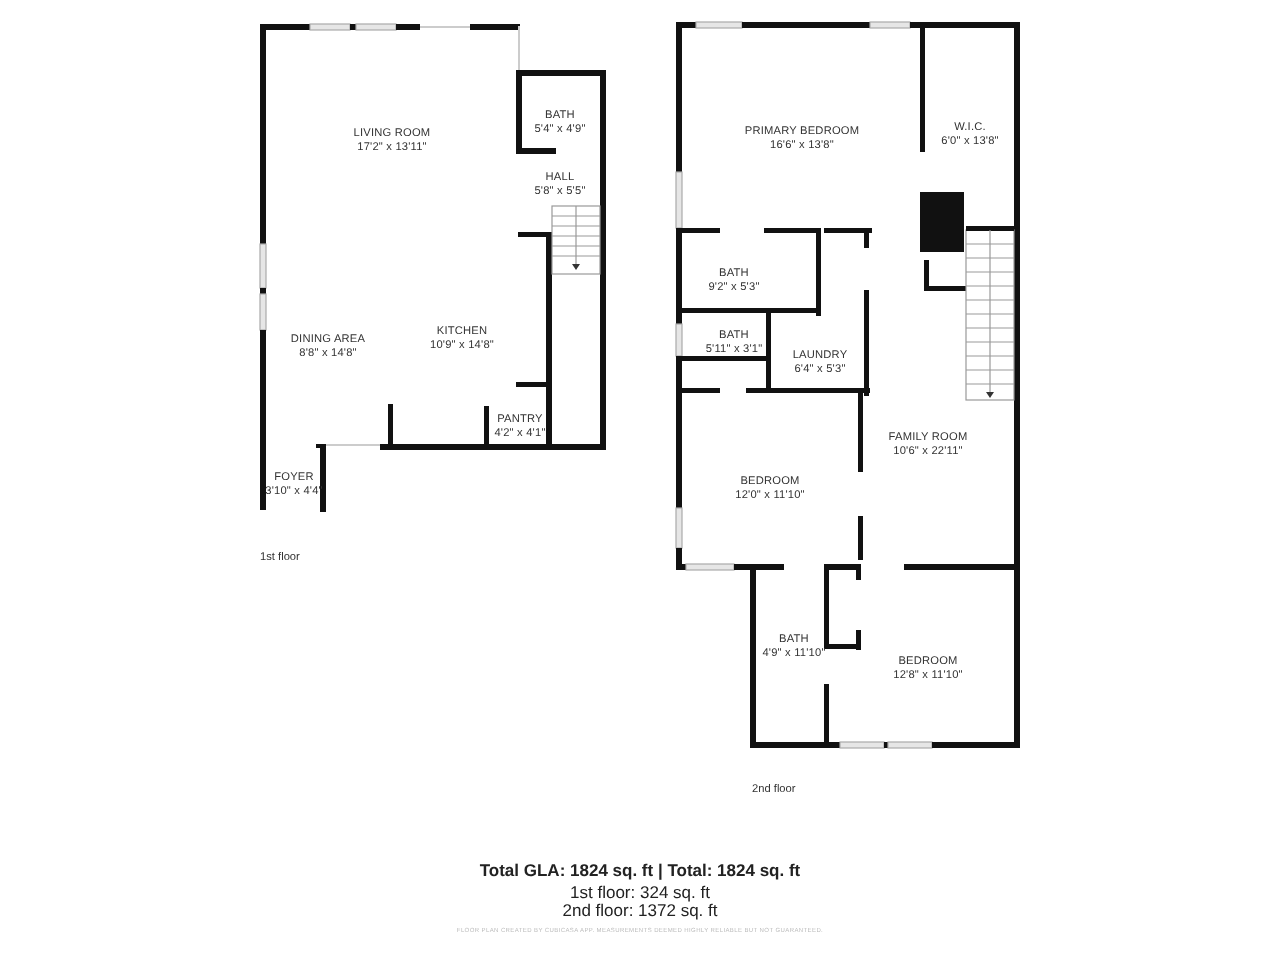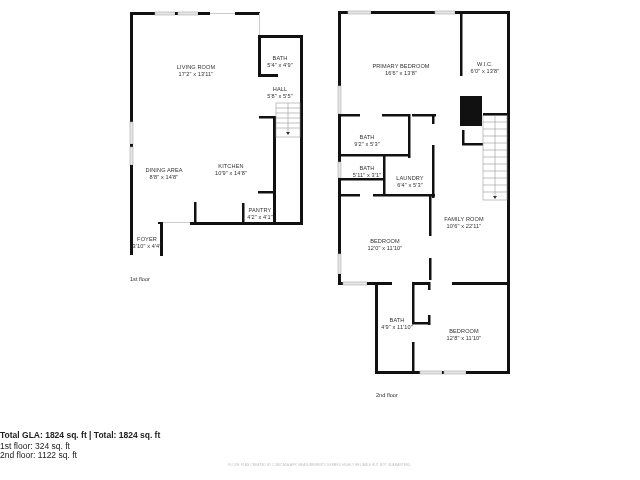--- a/index.html
+++ b/index.html
@@ -3,21 +3,21 @@
   <meta charset="utf-8">
   <style>
     html, body { margin: 0; padding: 0; background: #ffffff; }
     body { width: 640px; height: 480px; position: relative; overflow: hidden; font-family: "Liberation Sans", sans-serif; color: #333; }
     svg.plan { position: absolute; left: 0; top: 0; }
     .wall { fill: #111; }
     .win { fill: #e6e6e6; stroke: #aaa; stroke-width: 0.6; }
     .stair-line { stroke: #999; stroke-width: 0.6; }
     .room-label { position: absolute; font-size: 5.6px; line-height: 7px; text-align: center; color: #333; transform: translateX(-50%); white-space: nowrap; letter-spacing: 0.1px; }
     .floor-label { position: absolute; font-size: 5.6px; color: #333; }
-    .summary-line { position: absolute; left: 0; width: 640px; font-size: 8.5px; color: #222; }
+    .summary-line { position: absolute; left: 0; width: 640px; text-align: center; font-size: 8.5px; color: #222; }
     .disclaimer { position: absolute; left: 0; width: 640px; top: 463px; text-align: center; font-size: 3px; color: #bbb; letter-spacing: 0.2px; }
   </style>
 </head>
 <body>
 
 <svg class="plan" width="640" height="480" viewBox="0 0 640 480">
 
   <g>
 
     <rect class="wall" x="130" y="12" width="25" height="3"></rect>
@@ -210,14 +210,14 @@
   <div>4'9" x 11'10"</div>
 </div>
 <div class="room-label" style="left:464px; top:328px;">
   <div>BEDROOM</div>
   <div>12'8" x 11'10"</div>
 </div>
 <div class="floor-label" style="left:376px; top:392px;">2nd floor</div>
 
 <div class="summary-line" style="top:430px; font-weight:bold;">Total GLA: 1824 sq. ft | Total: 1824 sq. ft</div>
 <div class="summary-line" style="top:441px;">1st floor: 324 sq. ft</div>
-<div class="summary-line" style="top:450px;">2nd floor: 1122 sq. ft</div>
+<div class="summary-line" style="top:450px;">2nd floor: 1372 sq. ft</div>
 <div class="disclaimer">FLOOR PLAN CREATED BY CUBICASA APP. MEASUREMENTS DEEMED HIGHLY RELIABLE BUT NOT GUARANTEED.</div>
 
 </body></html>

